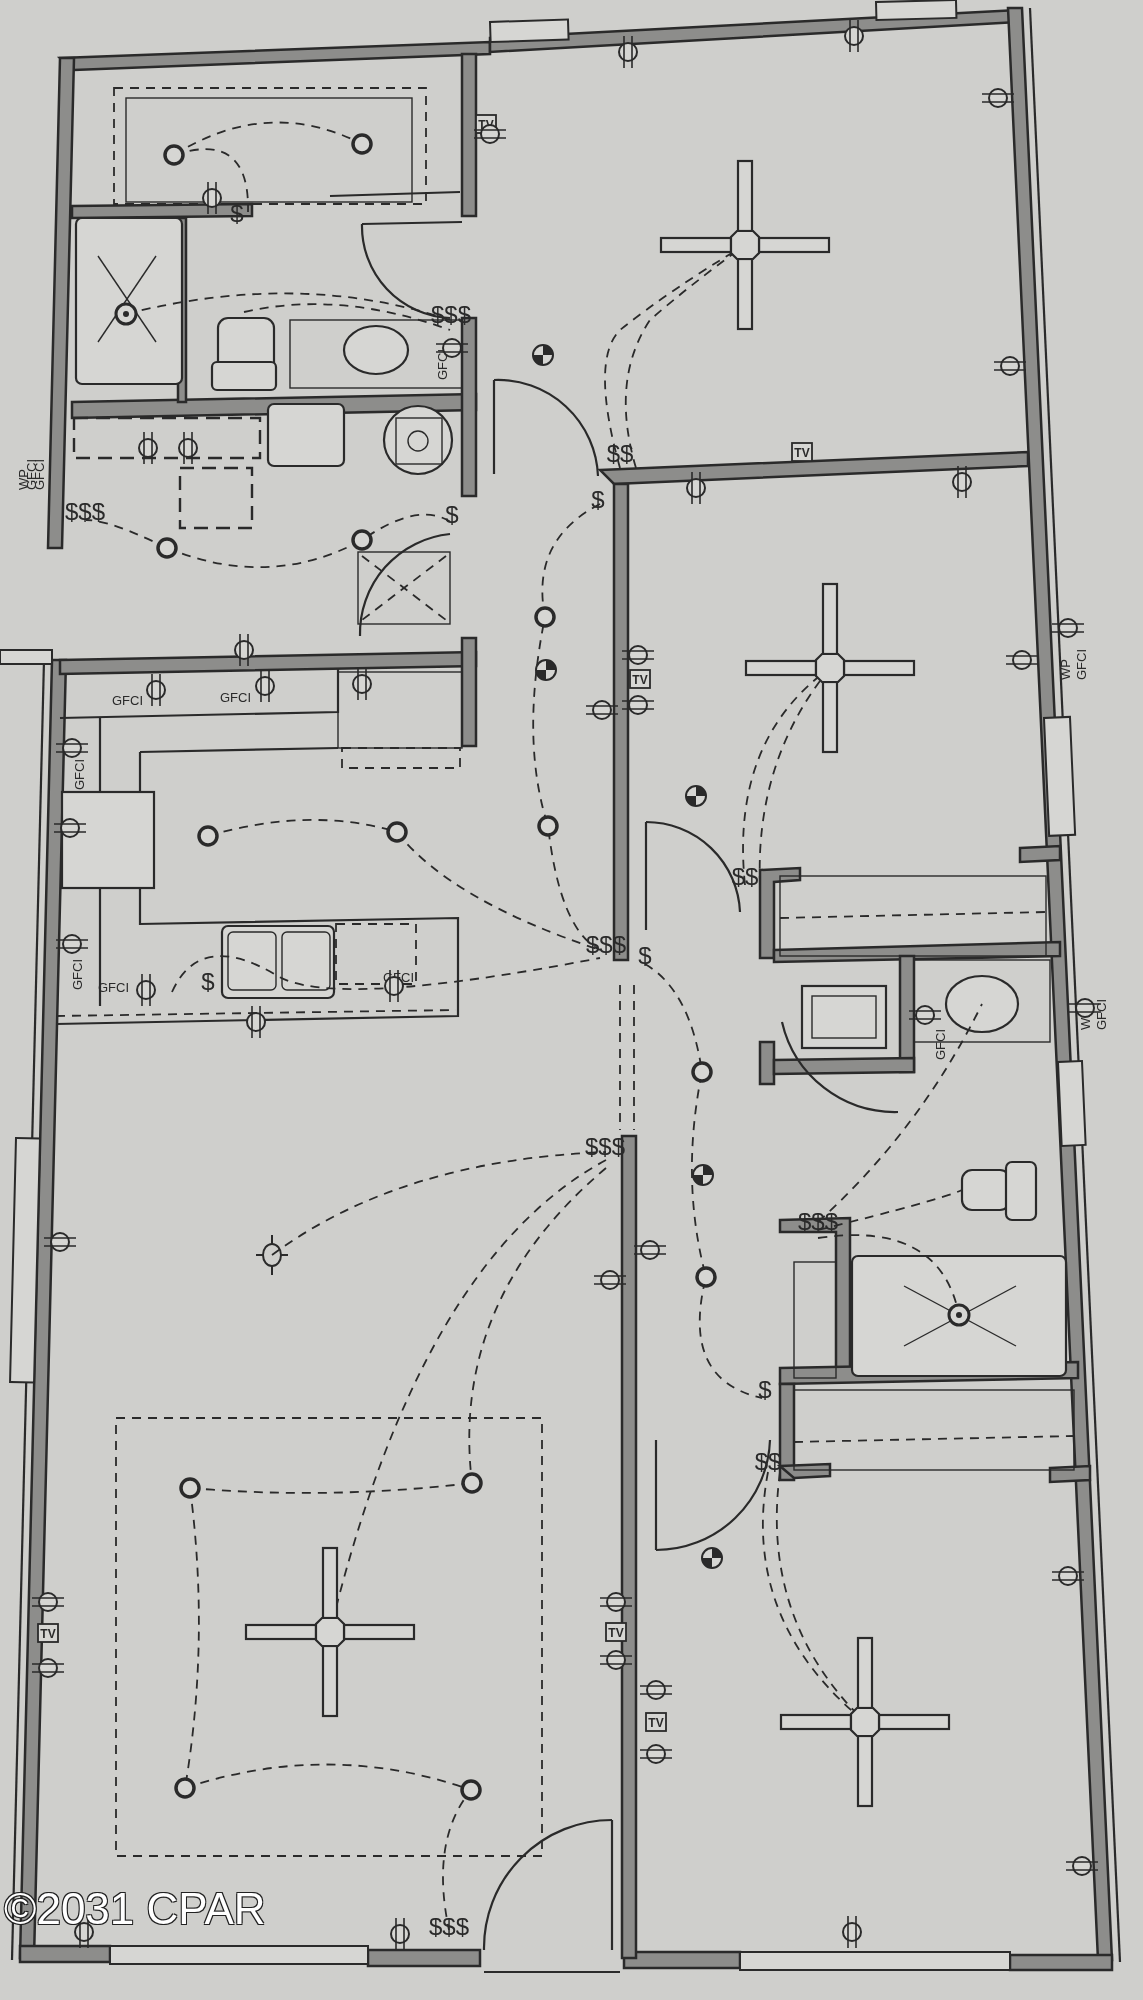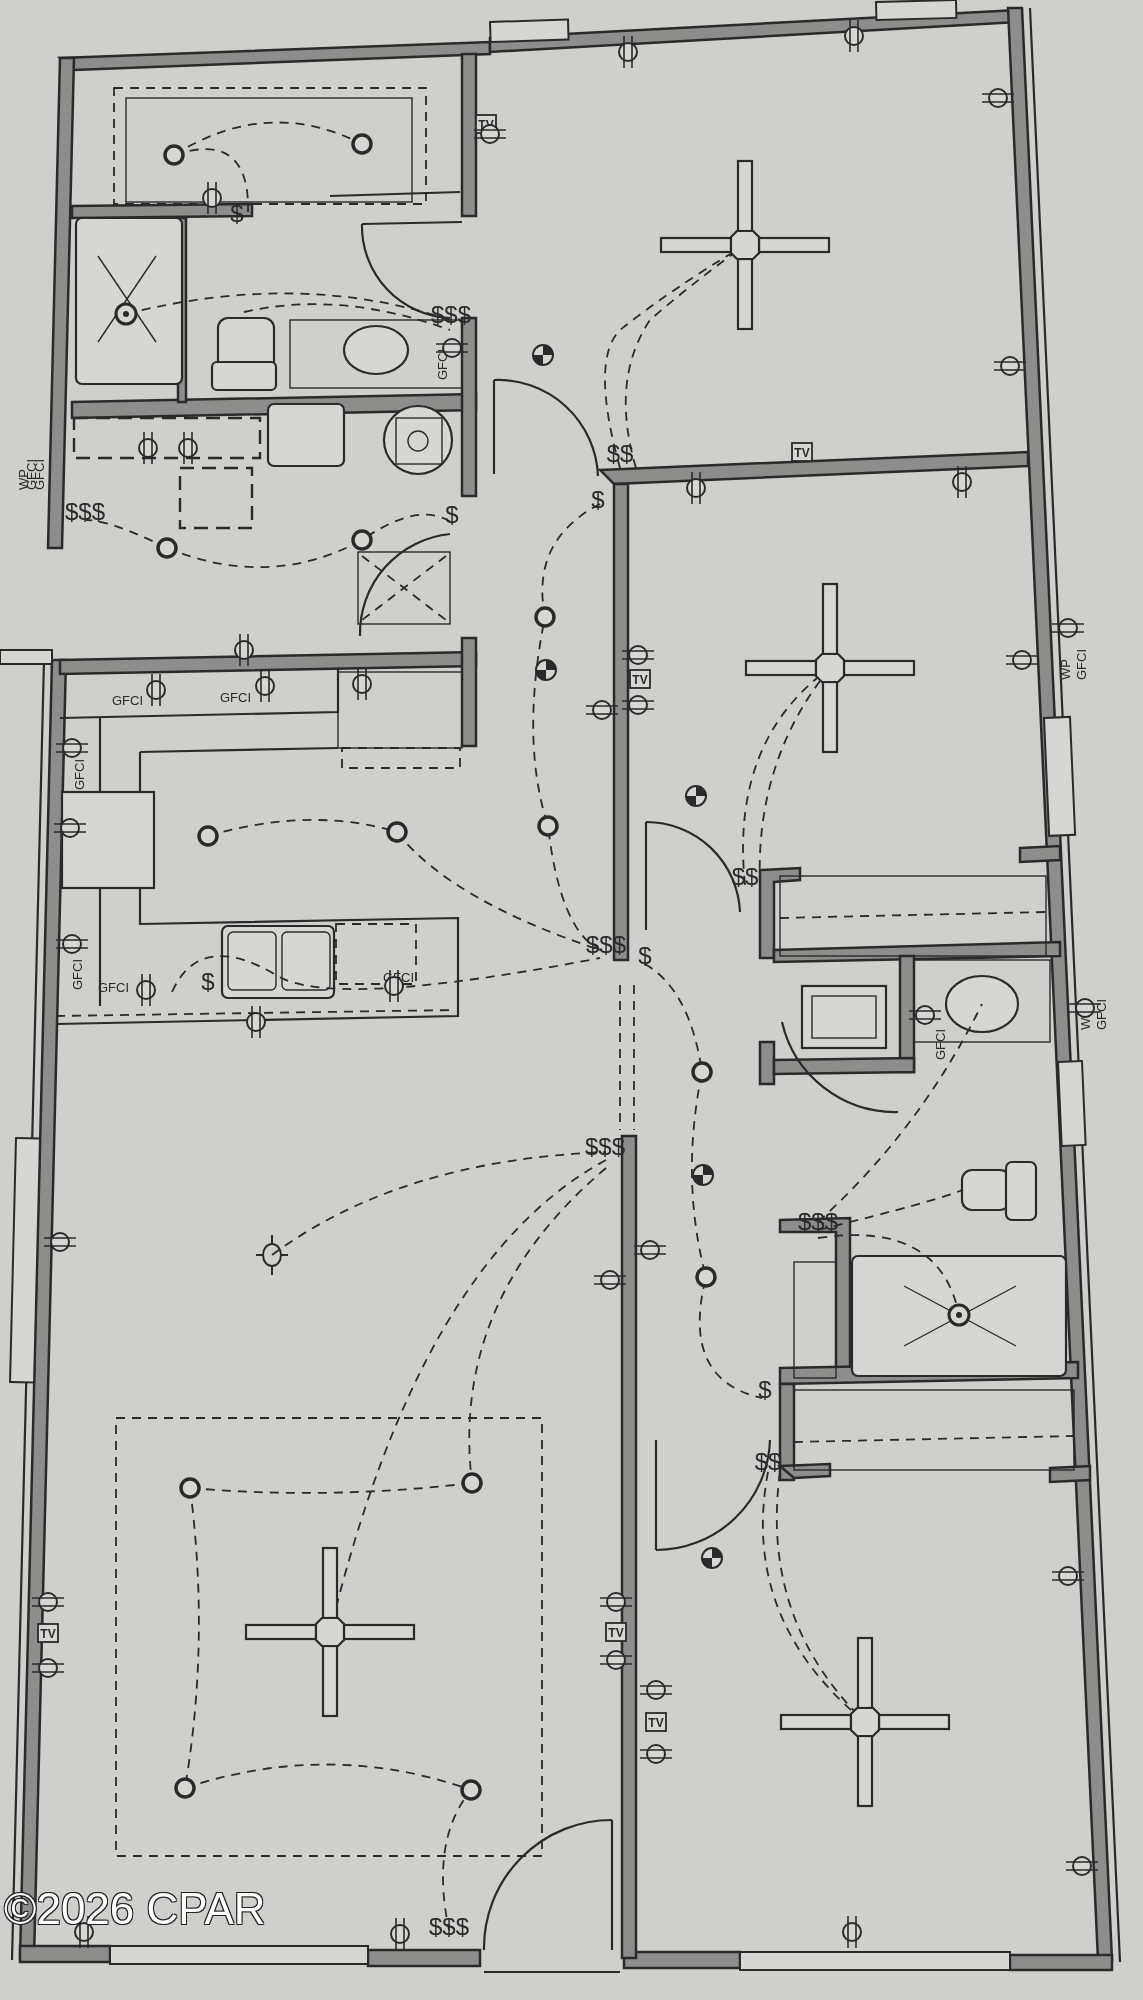--- a/index.html
+++ b/index.html
@@ -532,14 +532,14 @@
           <circle cx="84" cy="1932" r="9" fill="#d6d6d3" stroke="#2a2a2a" stroke-width="2"></circle>
           <path d="M80,1916 V1948 M88,1916 V1948" stroke="#2a2a2a" stroke-width="1.6"></path>
         </g>
         <g>
           <circle cx="400" cy="1934" r="9" fill="#d6d6d3" stroke="#2a2a2a" stroke-width="2"></circle>
           <path d="M396,1918 V1950 M404,1918 V1950" stroke="#2a2a2a" stroke-width="1.6"></path>
         </g>
       </g>
   </svg>
 
-  <div id="watermark">©2026 CPAR</div>
+  <div id="watermark">©2031 CPAR</div>
 </div>
 
 </body></html>

